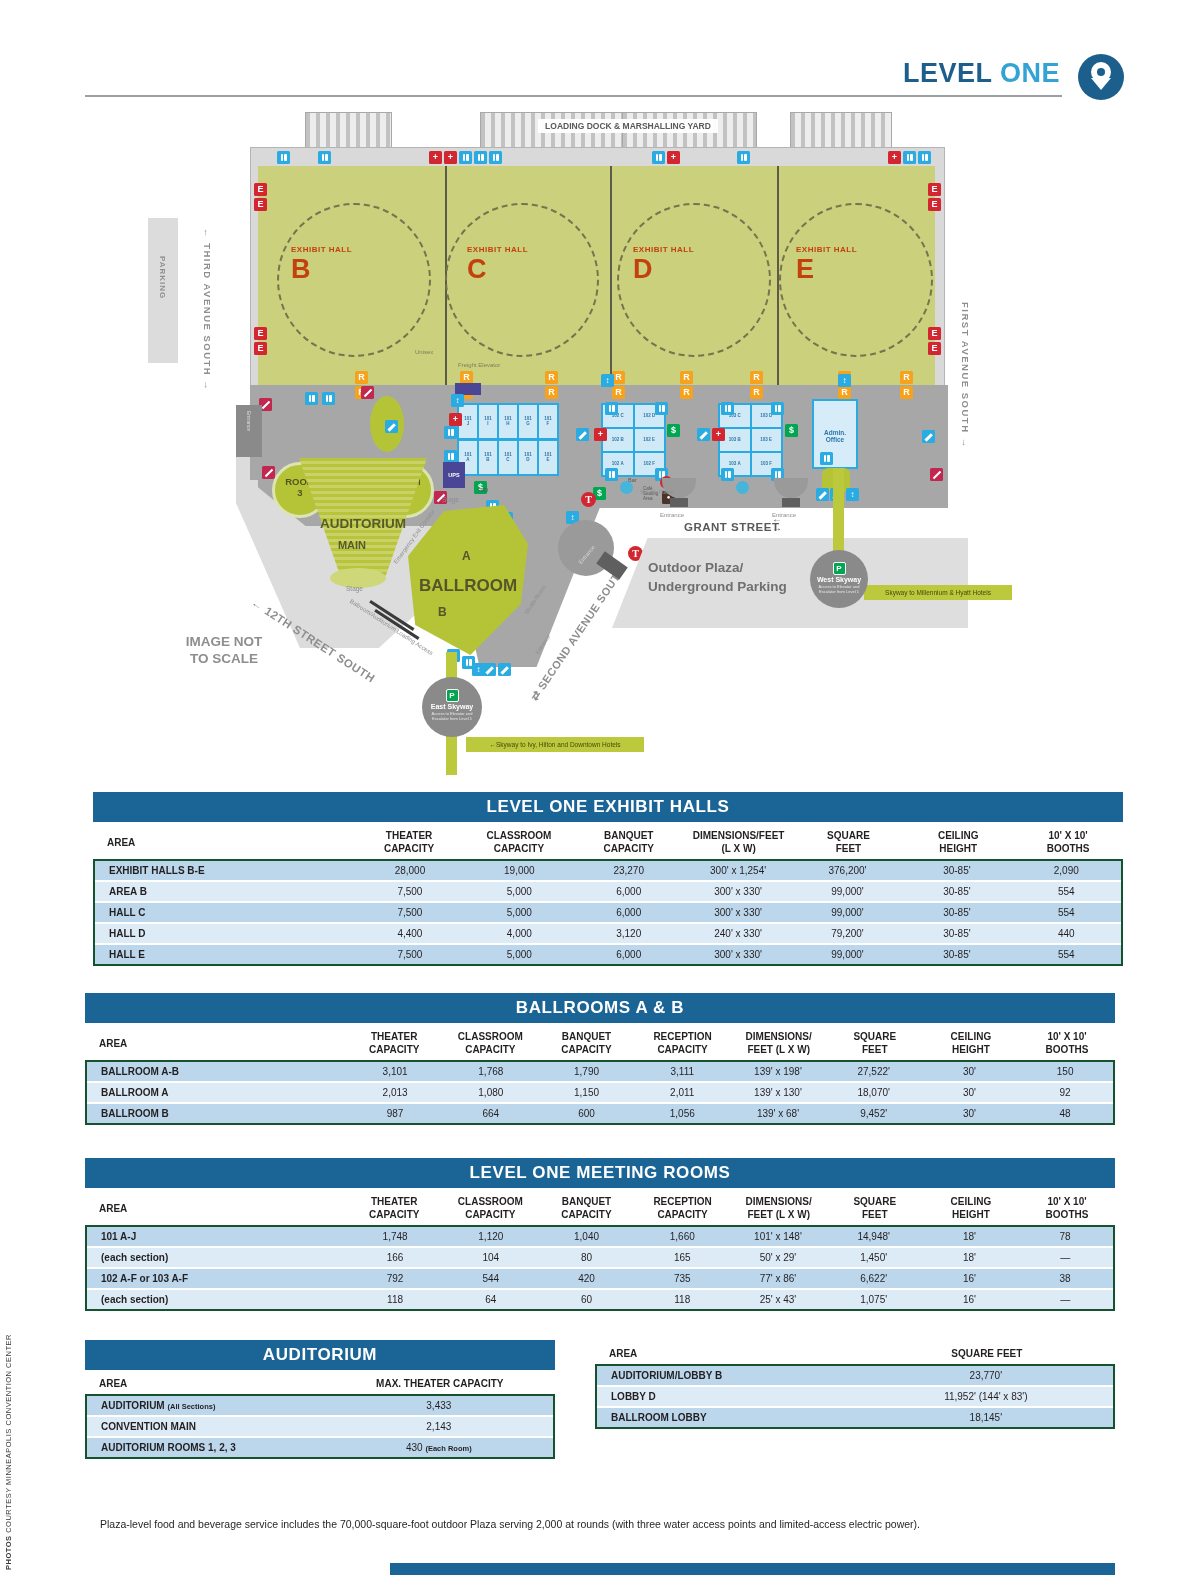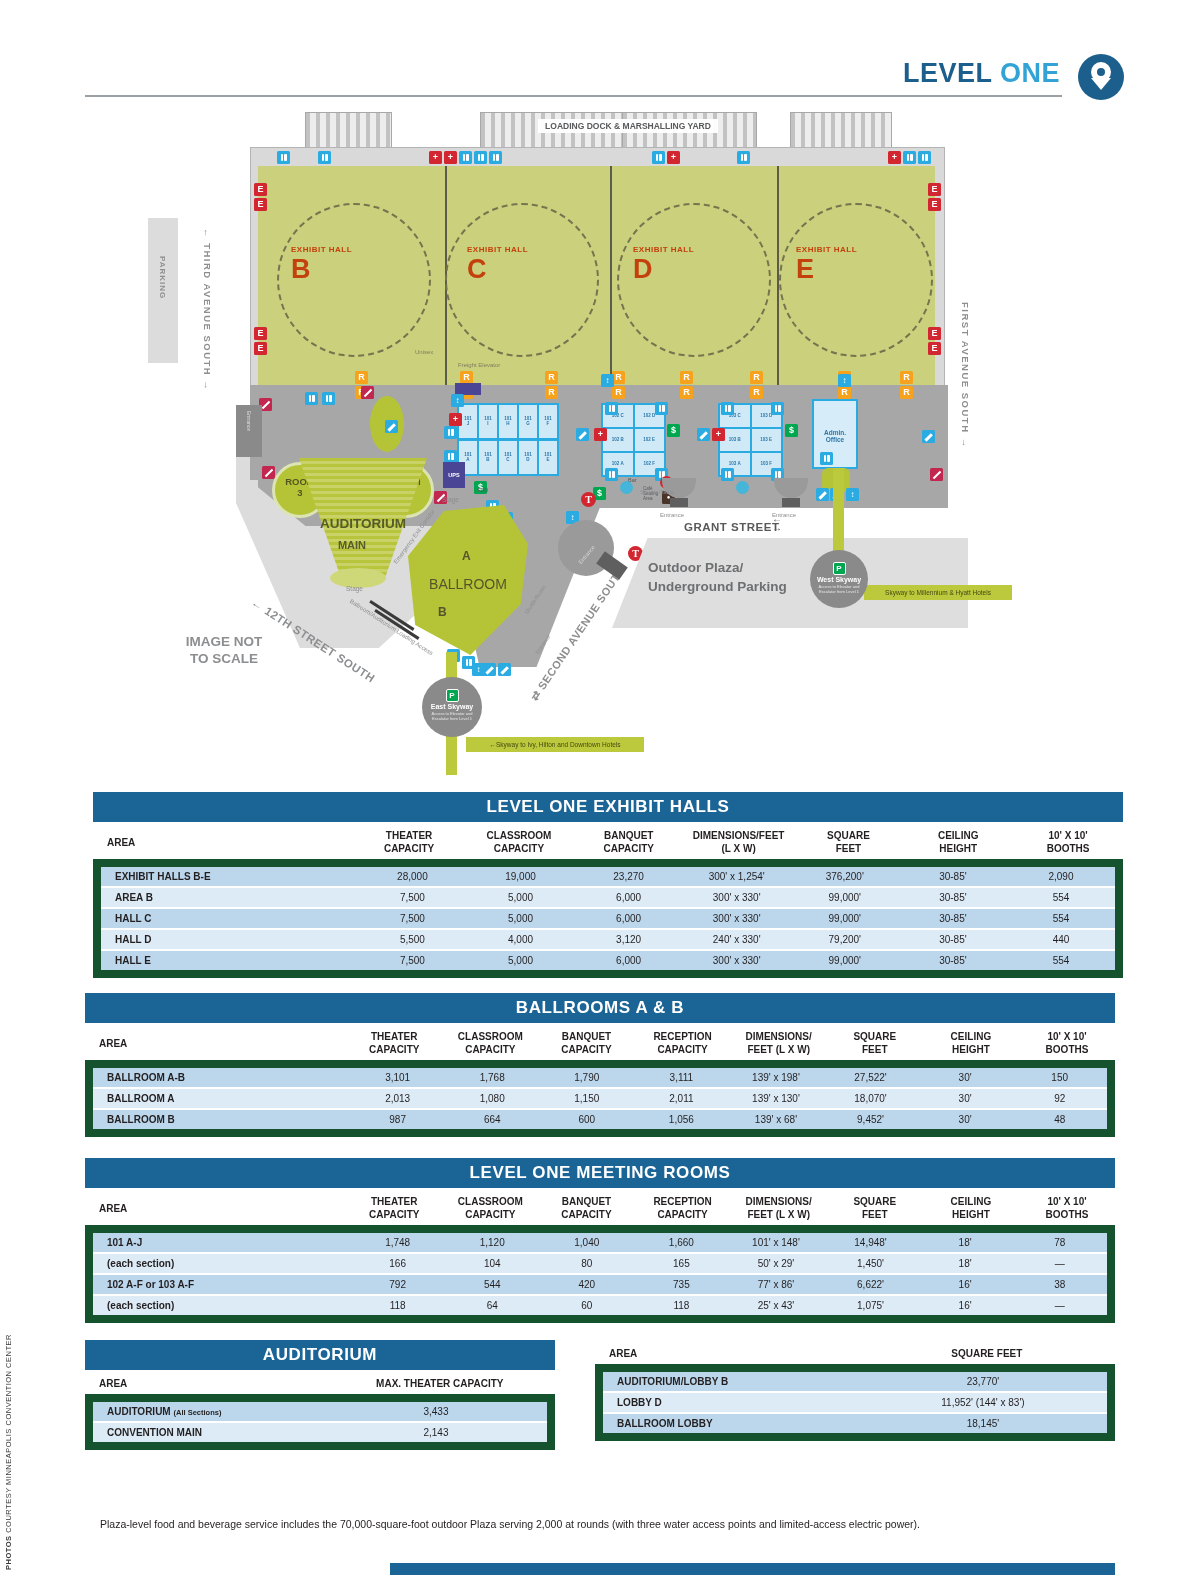--- a/index.html
+++ b/index.html
@@ -69,21 +69,21 @@
   .stub{position:absolute;background:#5f5f5f}
   
   .tbl{position:absolute}
   .bar{background:#1a6496;color:#fff;text-align:center;font-weight:bold;font-size:17px;
        letter-spacing:.6px;padding:5px 0}
   .hdr{display:flex;align-items:center;background:#fff;font-weight:bold;font-size:10px;
        text-align:center;padding:4px 0;margin-top:3px}
   .hdr .th{flex:1;white-space:pre-line;line-height:1.3}
   .hdr .th:first-child{flex:0 0 24%;text-align:left;padding-left:14px}
   .half .hdr .th:first-child{flex:0 0 48%}
-  .tblbody{border:8px solid #14532d}
+  .tblbody{border:2px solid #14532d}
   .tr{display:flex;background:#bcd7ec;font-size:10px;border-top:2px solid #fff}
   .tr:first-child{border-top:0}
   .tr:nth-child(even){background:#ddebf7}
   .tr .td{flex:1;text-align:center;padding:4px 0}
   .tr .td:first-child{flex:0 0 24%;text-align:left;padding-left:14px;font-weight:bold}
   .half .tr .td:first-child{flex:0 0 48%}
   .sm{font-size:7.5px;font-weight:bold}
   .footnote{position:absolute;left:100px;top:1518px;width:980px;font-size:10.5px}
   .botbar{position:absolute;left:390px;top:1563px;width:725px;height:12px;background:#1a6496}
 </style>
@@ -327,21 +327,21 @@
       </div>
     <div class="fan"></div>
     <div class="stagearc"></div>
     <div class="abs" style="left:288px;top:516px;width:150px;text-align:center;font-size:13.5px;font-weight:bold;color:#565b2b">AUDITORIUM</div>
     <div class="abs" style="left:288px;top:539px;width:128px;text-align:center;font-size:11px;font-weight:bold;color:#565b2b">MAIN</div>
     <div class="abs" style="left:346px;top:585px;font-size:6.5px;color:#8d8e90">Stage</div>
     <div class="abs" style="left:395px;top:560px;font-size:6px;color:#8d8e90;transform:rotate(-54deg);transform-origin:left center">Emergency Exit Corridor</div>
 
     <div class="ballroom"></div>
     <div class="abs" style="left:462px;top:549px;font-size:12px;font-weight:bold;color:#54552a">A</div>
-    <div class="abs" style="left:408px;top:576px;width:120px;text-align:center;font-size:14px;font-weight:normal;color:#54552a">BALLROOM</div>
+    <div class="abs" style="left:408px;top:576px;width:120px;text-align:center;font-size:17px;font-weight:bold;color:#54552a">BALLROOM</div>
     <div class="abs" style="left:438px;top:605px;font-size:12px;font-weight:bold;color:#54552a">B</div>
     <div class="abs" style="left:442px;top:496px;font-size:6.5px;color:#8d8e90">Stage</div>
     <div class="abs" style="left:352px;top:598px;font-size:6px;color:#8d8e90;transform:rotate(33deg);transform-origin:left top">Ballroom/Auditorium Loading Access</div>
     <div class="abs" style="left:366px;top:614px;width:52px;height:2.5px;background:#3a3a3a;transform:rotate(33deg)"></div>
     <div class="abs" style="left:371px;top:623px;width:52px;height:2.5px;background:#3a3a3a;transform:rotate(33deg)"></div>
 
     <div class="abs st" style="left:256px;top:596px;font-size:11.5px;transform:rotate(33deg);transform-origin:left top;letter-spacing:.5px">←  12TH STREET SOUTH</div>
     <div class="abs st pre" style="left:172px;top:633px;width:104px;text-align:center;font-size:13.5px;line-height:17px">IMAGE NOT
 TO SCALE</div>
     <div class="abs st" style="left:528px;top:696px;font-size:11px;transform:rotate(-56deg);transform-origin:left top;letter-spacing:.5px">⇄ SECOND AVENUE SOUTH</div>
@@ -446,21 +446,21 @@
           <div class="td">5,000</div>
           <div class="td">6,000</div>
           <div class="td">300' x 330'</div>
           <div class="td">99,000'</div>
           <div class="td">30-85'</div>
           <div class="td">554</div>
         </div>
         <div class="tr">
 
       <div class="td">HALL D</div>
-          <div class="td">5,500</div>
+          <div class="td">4,400</div>
           <div class="td">4,000</div>
           <div class="td">3,120</div>
           <div class="td">240' x 330'</div>
           <div class="td">79,200'</div>
           <div class="td">30-85'</div>
           <div class="td">440</div>
         </div>
         <div class="tr">
 
       <div class="td">HALL E</div>
@@ -623,20 +623,24 @@
     <div class="tblbody">
 
     <div class="tr">
         <div class="td"><span>AUDITORIUM</span> <span class="sm">(All Sections)</span></div>
         <div class="td"><span>3,433</span> <span class="sm"></span></div>
       </div>
         <div class="tr">
         <div class="td"><span>CONVENTION MAIN</span> <span class="sm"></span></div>
         <div class="td"><span>2,143</span> <span class="sm"></span></div>
       </div>
+        <div class="tr">
+        <div class="td"><span>AUDITORIUM ROOMS 1, 2, 3</span> <span class="sm"></span></div>
+        <div class="td"><span>430</span> <span class="sm">(Each Room)</span></div>
+      </div>
       </div>
   </div>
 
   <div class="tbl half" style="left:595px;top:1340px;width:520px">
     <div class="hdr">
 
     <div class="th">AREA</div>
         <div class="th">SQUARE FEET</div>
       </div>
     <div class="tblbody">

